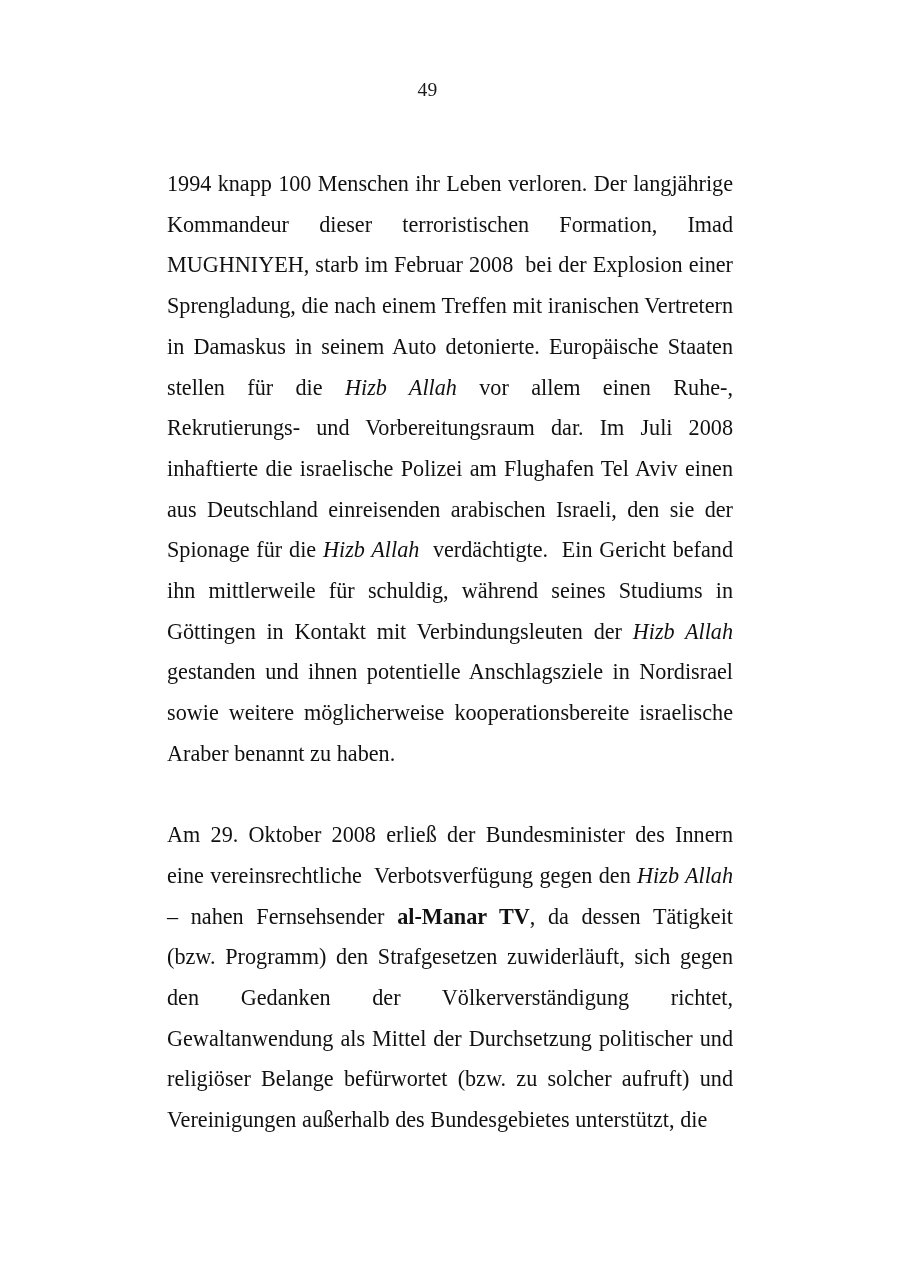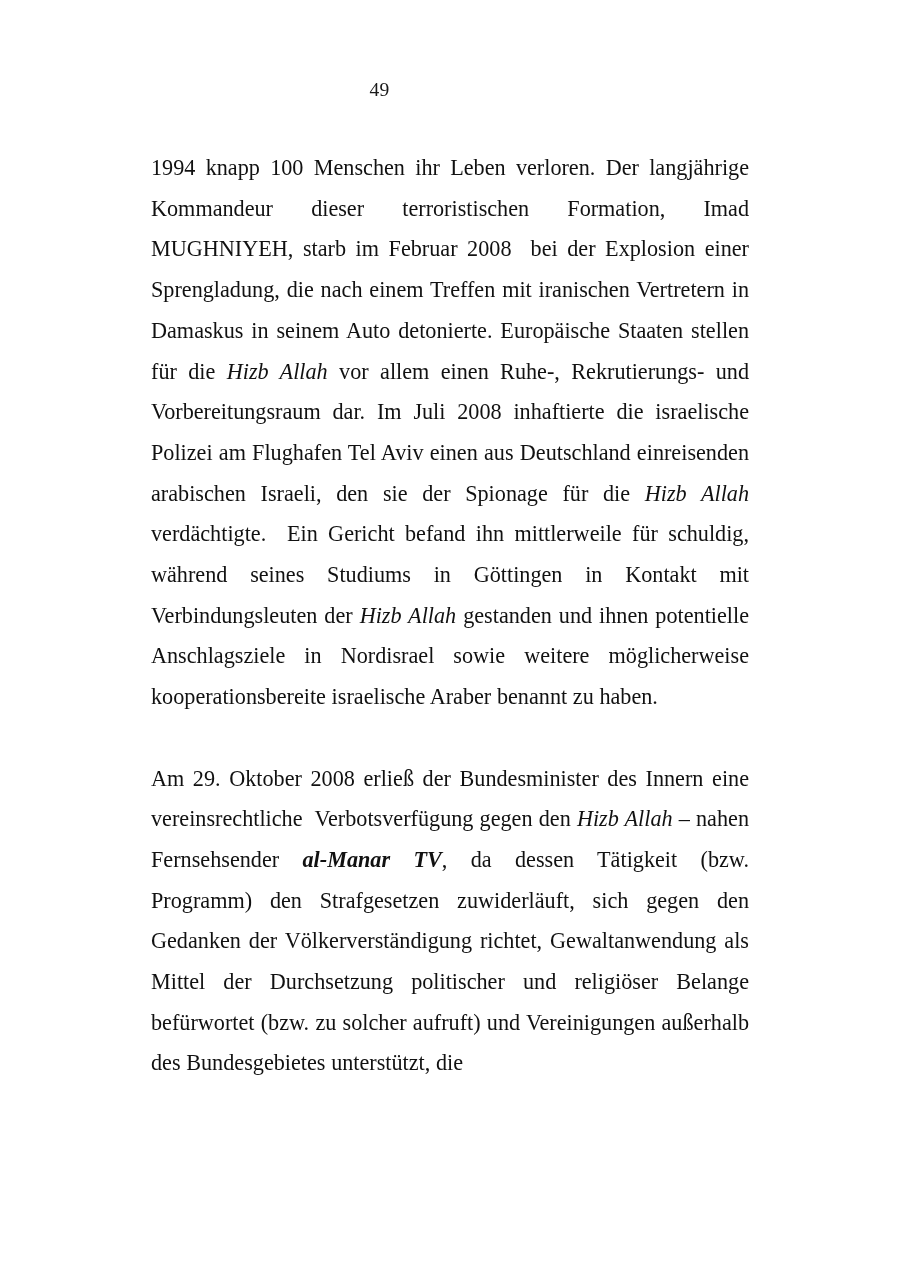--- a/index.html
+++ b/index.html
@@ -20,29 +20,30 @@
   .page-number {
     position: absolute;
     top: 78px;
     left: 0;
     width: 759px;
     text-align: center;
     font-size: 19.5px;
     line-height: 24px;
     color: #1a1a1a;
     letter-spacing: 0.2px;
+    padding-left: 48px;
   }
   .body-column {
     position: absolute;
     left: 151px;
     top: 148px;
     width: 598px;
   }
   .para {
-    margin: 0;
+    margin: 16px;
     font-size: 22.2px;
     line-height: 40.7px;
     text-align: justify;
     text-justify: inter-word;
     color: #111111;
     word-spacing: 0.1px;
     hyphens: none;
     -webkit-hyphens: none;
     white-space: pre-wrap;
   }
@@ -51,21 +52,20 @@
     margin-top: 40.7px;
   }
   .it {
     font-style: italic;
   }
   .bd {
     font-weight: normal;
   }
   .bdit {
     font-weight: bold;
-    font-style: italic;
   }
 </style>
 </head>
 <body>
 
 <div class="page">
 
   <div class="page-number">49</div>
 
   <div class="body-column">

